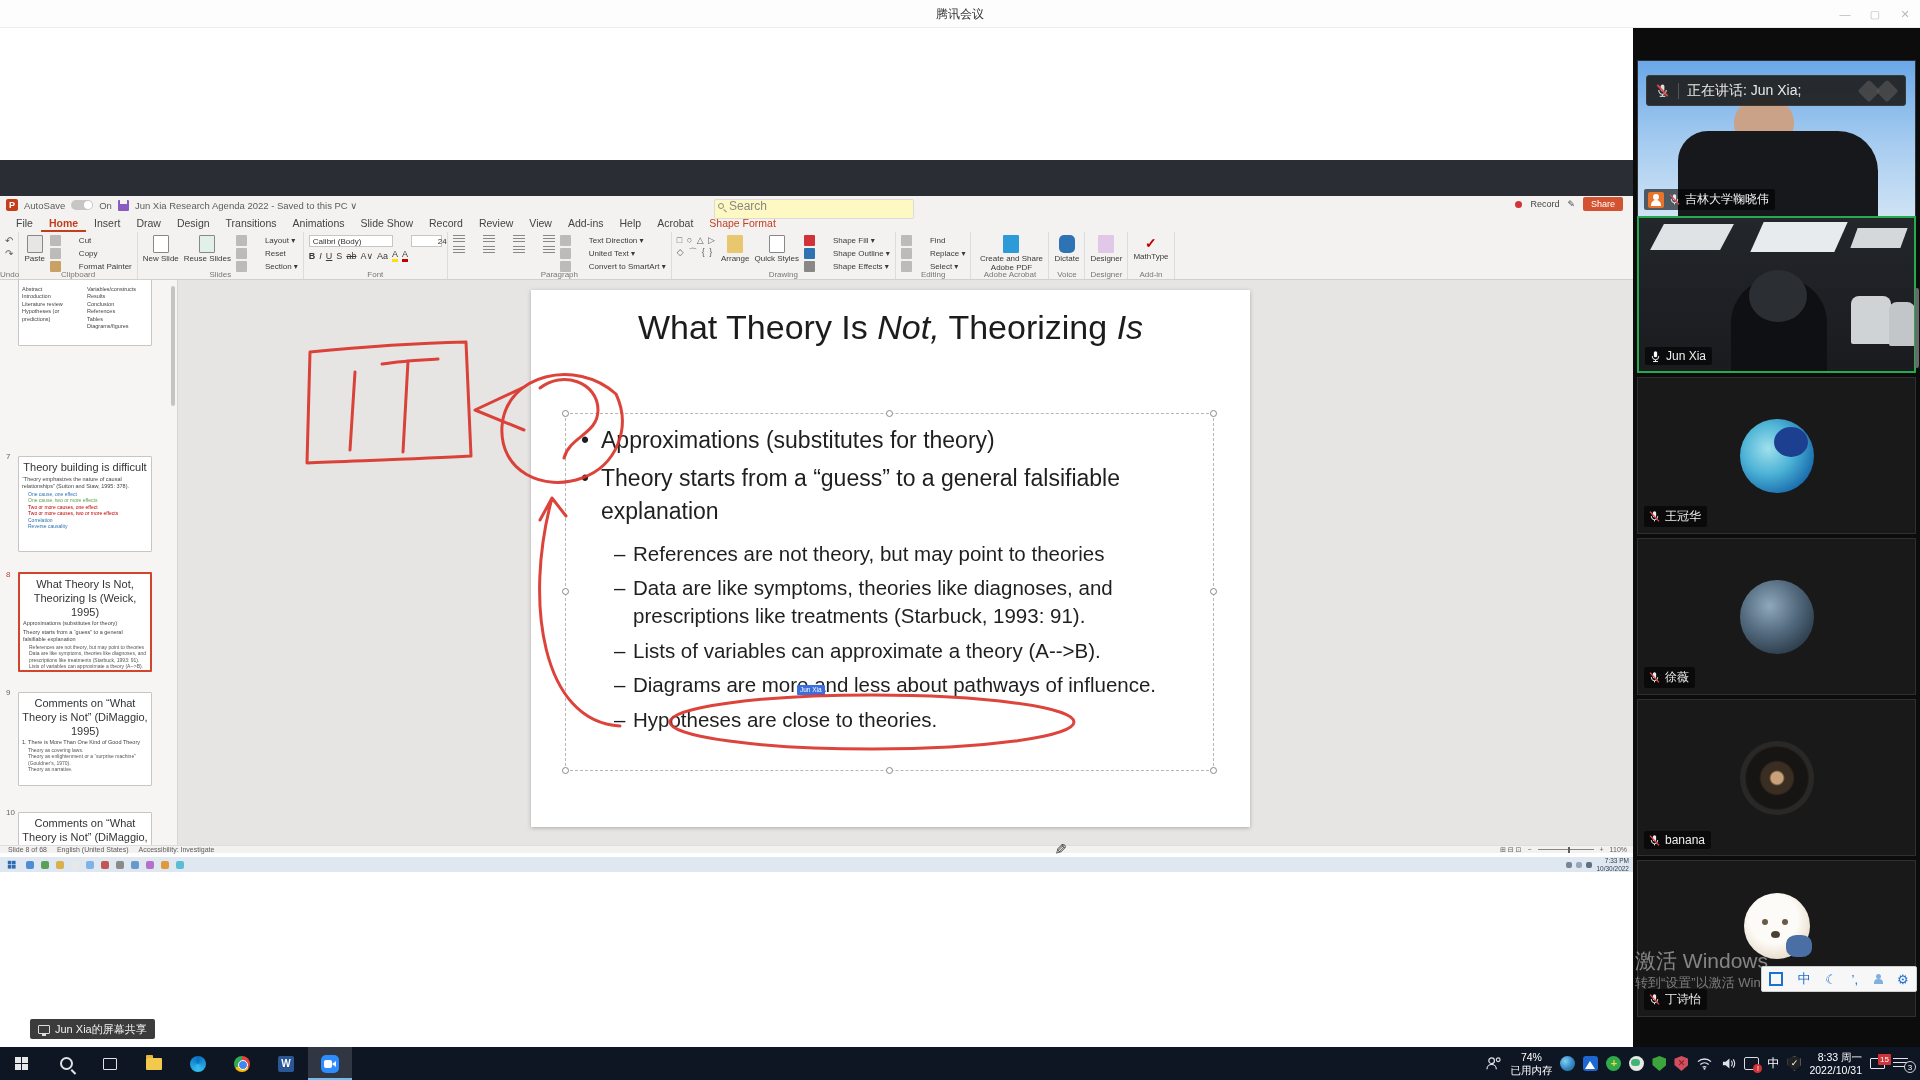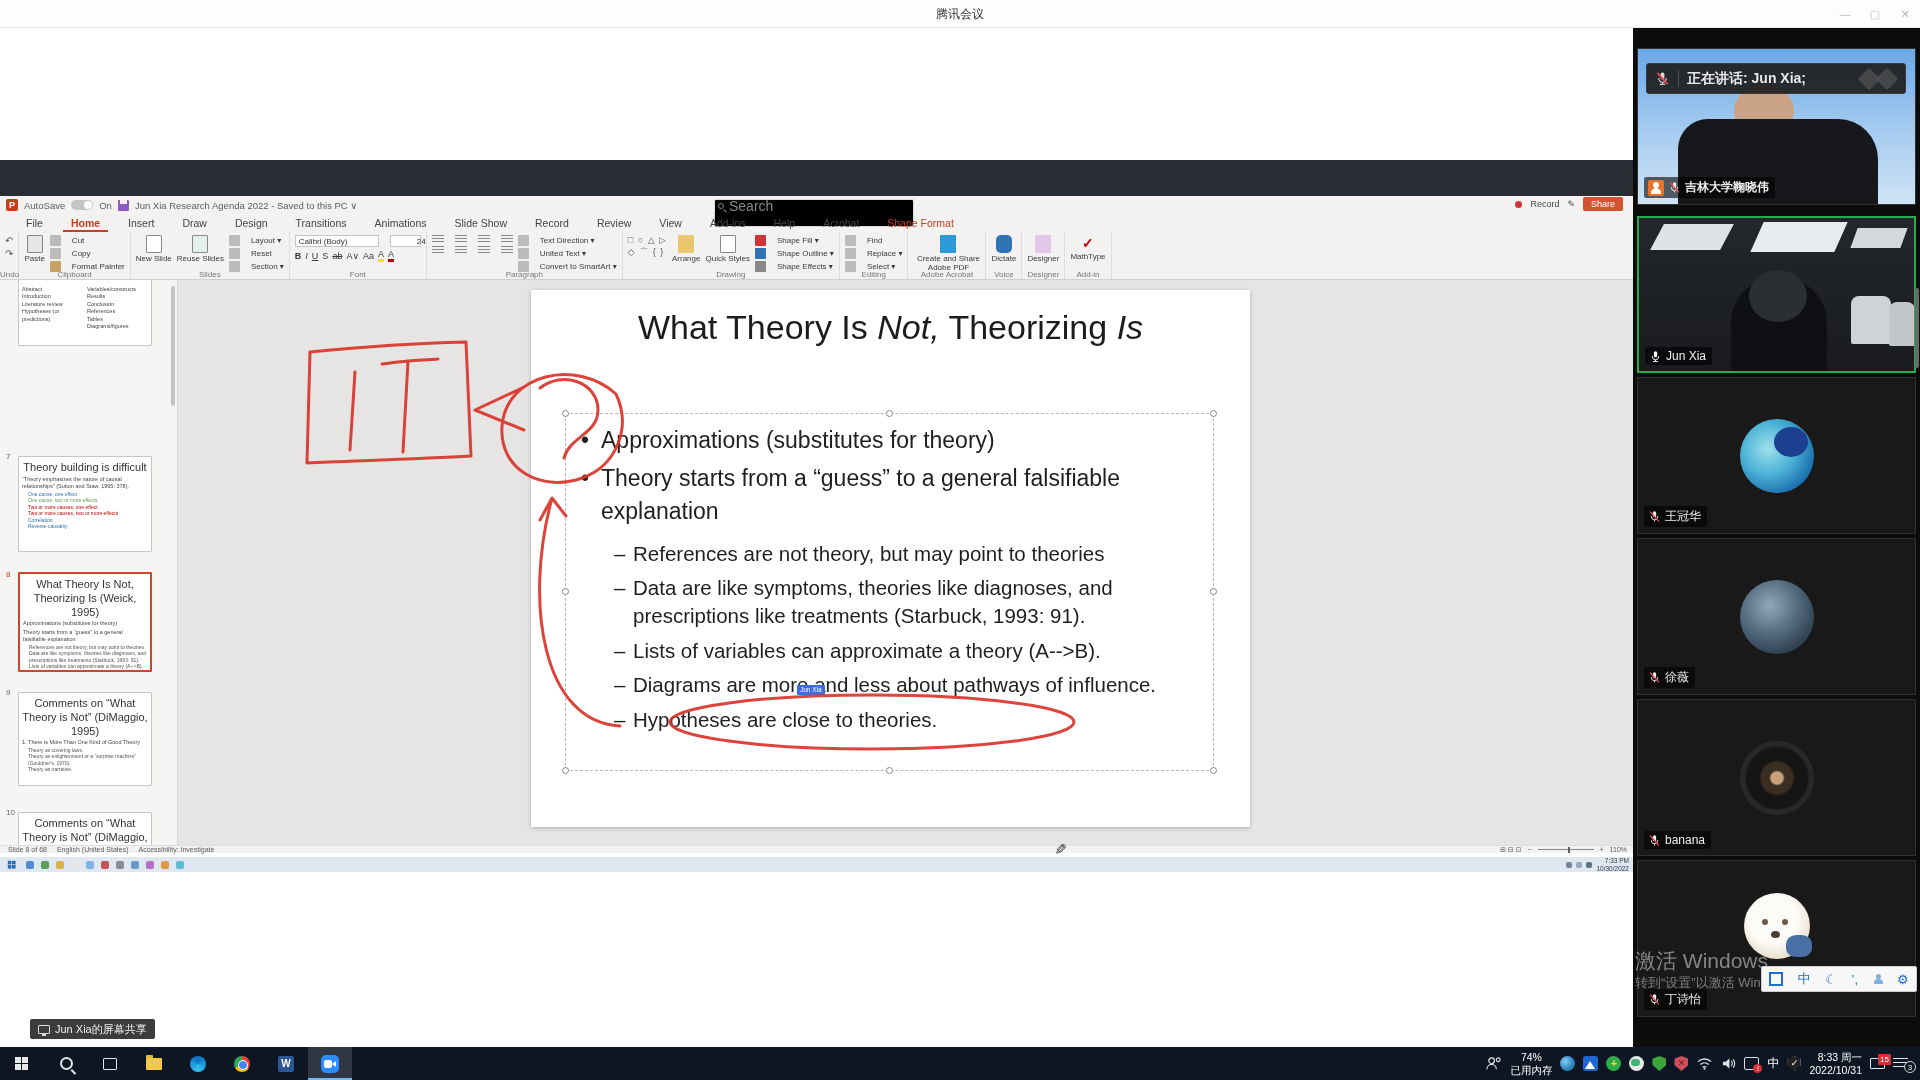--- a/index.html
+++ b/index.html
@@ -18,38 +18,38 @@
 
   
   .ppt{left:0;top:168px;width:1633px;height:657px;background:#f3f2f1;}
   .ppt-titlebar{left:0;top:0;width:100%;height:18px;background:#f3f2f1;font-size:9.5px;color:#5f5d5b;}
   .ppt-titlebar .row{display:flex;align-items:center;height:18px;gap:6px;padding-left:6px;}
   .ppt-appicon{width:12px;height:12px;background:#c43e1c;border-radius:2px;color:#fff;font-size:9px;font-weight:bold;text-align:center;line-height:12px;}
   .toggle{width:22px;height:10px;border-radius:5px;background:#c8c6c4;position:relative;}
   .toggle i{position:absolute;right:1px;top:1px;width:8px;height:8px;border-radius:50%;background:#fff;}
   .save-ico{width:11px;height:11px;background:#8a5cc0;border-radius:1px;position:relative;}
   .save-ico:before{content:"";position:absolute;left:2px;top:0;width:7px;height:4px;background:#f3f2f1;}
-  .ppt-search{position:absolute;left:714px;top:3px;width:200px;height:28px;background:#000000;border:1px solid #dddbd9;border-radius:2px;font-size:14px;color:#8a8886;line-height:12px;padding-left:14px;}
+  .ppt-search{position:absolute;left:714px;top:3px;width:200px;height:20px;background:#fef9c3;border:1px solid #dddbd9;border-radius:2px;font-size:12px;color:#8a8886;line-height:12px;padding-left:14px;}
   .mag{position:absolute;left:3px;top:2.5px;width:6px;height:6px;border:1px solid #8a8886;border-radius:50%;}
   .mag:after{content:"";position:absolute;left:5px;top:5px;width:4px;height:1px;background:#8a8886;transform:rotate(45deg);transform-origin:0 0;}
   .ppt-tr{position:absolute;right:10px;top:1px;display:flex;align-items:center;gap:8px;font-size:9px;color:#444;}
   .recdot{width:7px;height:7px;border-radius:50%;background:#d13438;display:inline-block;}
   .sharebtn{background:#d35230;color:#fff;border-radius:2px;padding:2px 8px;font-size:9px;}
 
-  .ppt-tabs{left:0;top:18px;width:100%;height:18px;display:flex;gap:12px;padding-left:18px;font-size:10.5px;color:#444;}
+  .ppt-tabs{left:0;top:18px;width:100%;height:18px;display:flex;gap:0;padding-left:8px;font-size:10.5px;color:#444;}
   .ppt-tabs span{padding:2px 8px;line-height:14px;}
   .ppt-tabs .active{font-weight:bold;color:#c43e1c;box-shadow:inset 0 -2px 0 #c43e1c;}
   .ppt-tabs .accent{color:#c43e1c;}
 
   .ribbon{left:0;top:36px;width:100%;height:48px;background:#f3f2f1;border-bottom:1px solid #d2d0ce;display:flex;}
   .rgroup{position:relative;height:100%;border-right:1px solid #dedcda;padding:3px 5px 10px 5px;display:flex;gap:5px;align-items:flex-start;}
   .rlabel{position:absolute;left:0;right:0;bottom:0;text-align:center;font-size:8px;color:#797774;}
   .rbtn{display:flex;flex-direction:column;align-items:center;font-size:8px;color:#3b3a39;gap:1px;width:max-content;}
   .rcol{display:flex;flex-direction:column;gap:2px;font-size:8px;color:#3b3a39;}
-  .rcol .it{display:flex;align-items:center;gap:11px;white-space:nowrap;}
+  .rcol .it{display:flex;align-items:center;gap:18px;white-space:nowrap;}
   .ic{width:11px;height:11px;background:#bdbbb9;border-radius:1px;display:inline-block;}
   .ic.big{width:16px;height:18px;}
   .ic.paste{background:#e8e6e4;border:1px solid #8a8886;}
   .combo{background:#fff;border:1px solid #c8c6c4;font-size:8px;color:#333;padding:0 3px;height:12px;line-height:11px;}
   .fmt{font-size:9px;color:#3b3a39;display:flex;gap:4px;align-items:center;}
   .lines{width:12px;height:9px;background:repeating-linear-gradient(#8a8886 0 1px,transparent 1px 3px);}
   .shapes{font-size:9px;color:#5f5d5b;letter-spacing:1px;line-height:10px;}
 
   
   .work{left:0;top:84px;width:1633px;height:565px;background:#e7e5e3;overflow:hidden;}
@@ -551,21 +551,21 @@
     </div>
 
     <div class="abs share-chip">
       <span class="mon"></span>
       <span>Jun Xia的屏幕共享</span>
     </div>
   </div>
 
   <div class="abs panel">
 
-    <div class="tile" style="top:20px;background:linear-gradient(180deg,#6aa8e8 0%,#a8cdf0 55%,#cfe3f5 100%);font-weight:bold;">
+    <div class="tile" style="top:32px;background:linear-gradient(180deg,#6aa8e8 0%,#a8cdf0 55%,#cfe3f5 100%);">
       <div style="position:absolute;left:96px;top:36px;width:60px;height:50px;border-radius:50% 50% 45% 45%;background:#caa288;"></div>
       <div style="position:absolute;left:40px;top:70px;width:200px;height:90px;border-radius:30px 40px 0 0;background:#16181c;"></div>
       <div class="speakchip">
         <svg width="15" height="15" viewBox="0 0 16 16">
             <rect x="6" y="1.5" width="4" height="7.5" rx="2" fill="#ddd"></rect>
             <path d="M4 7.5 a4 4.5 0 0 0 8 0" stroke="#ddd" fill="none" stroke-width="1.2"></path>
             <line x1="8" y1="12" x2="8" y2="14" stroke="#ddd" stroke-width="1.2"></line>
             <line x1="5" y1="14.2" x2="11" y2="14.2" stroke="#ddd" stroke-width="1.2"></line>
             <line x1="2.5" y1="2" x2="13.5" y2="14" stroke="#e5484d" stroke-width="1.8"></line>
           </svg>

